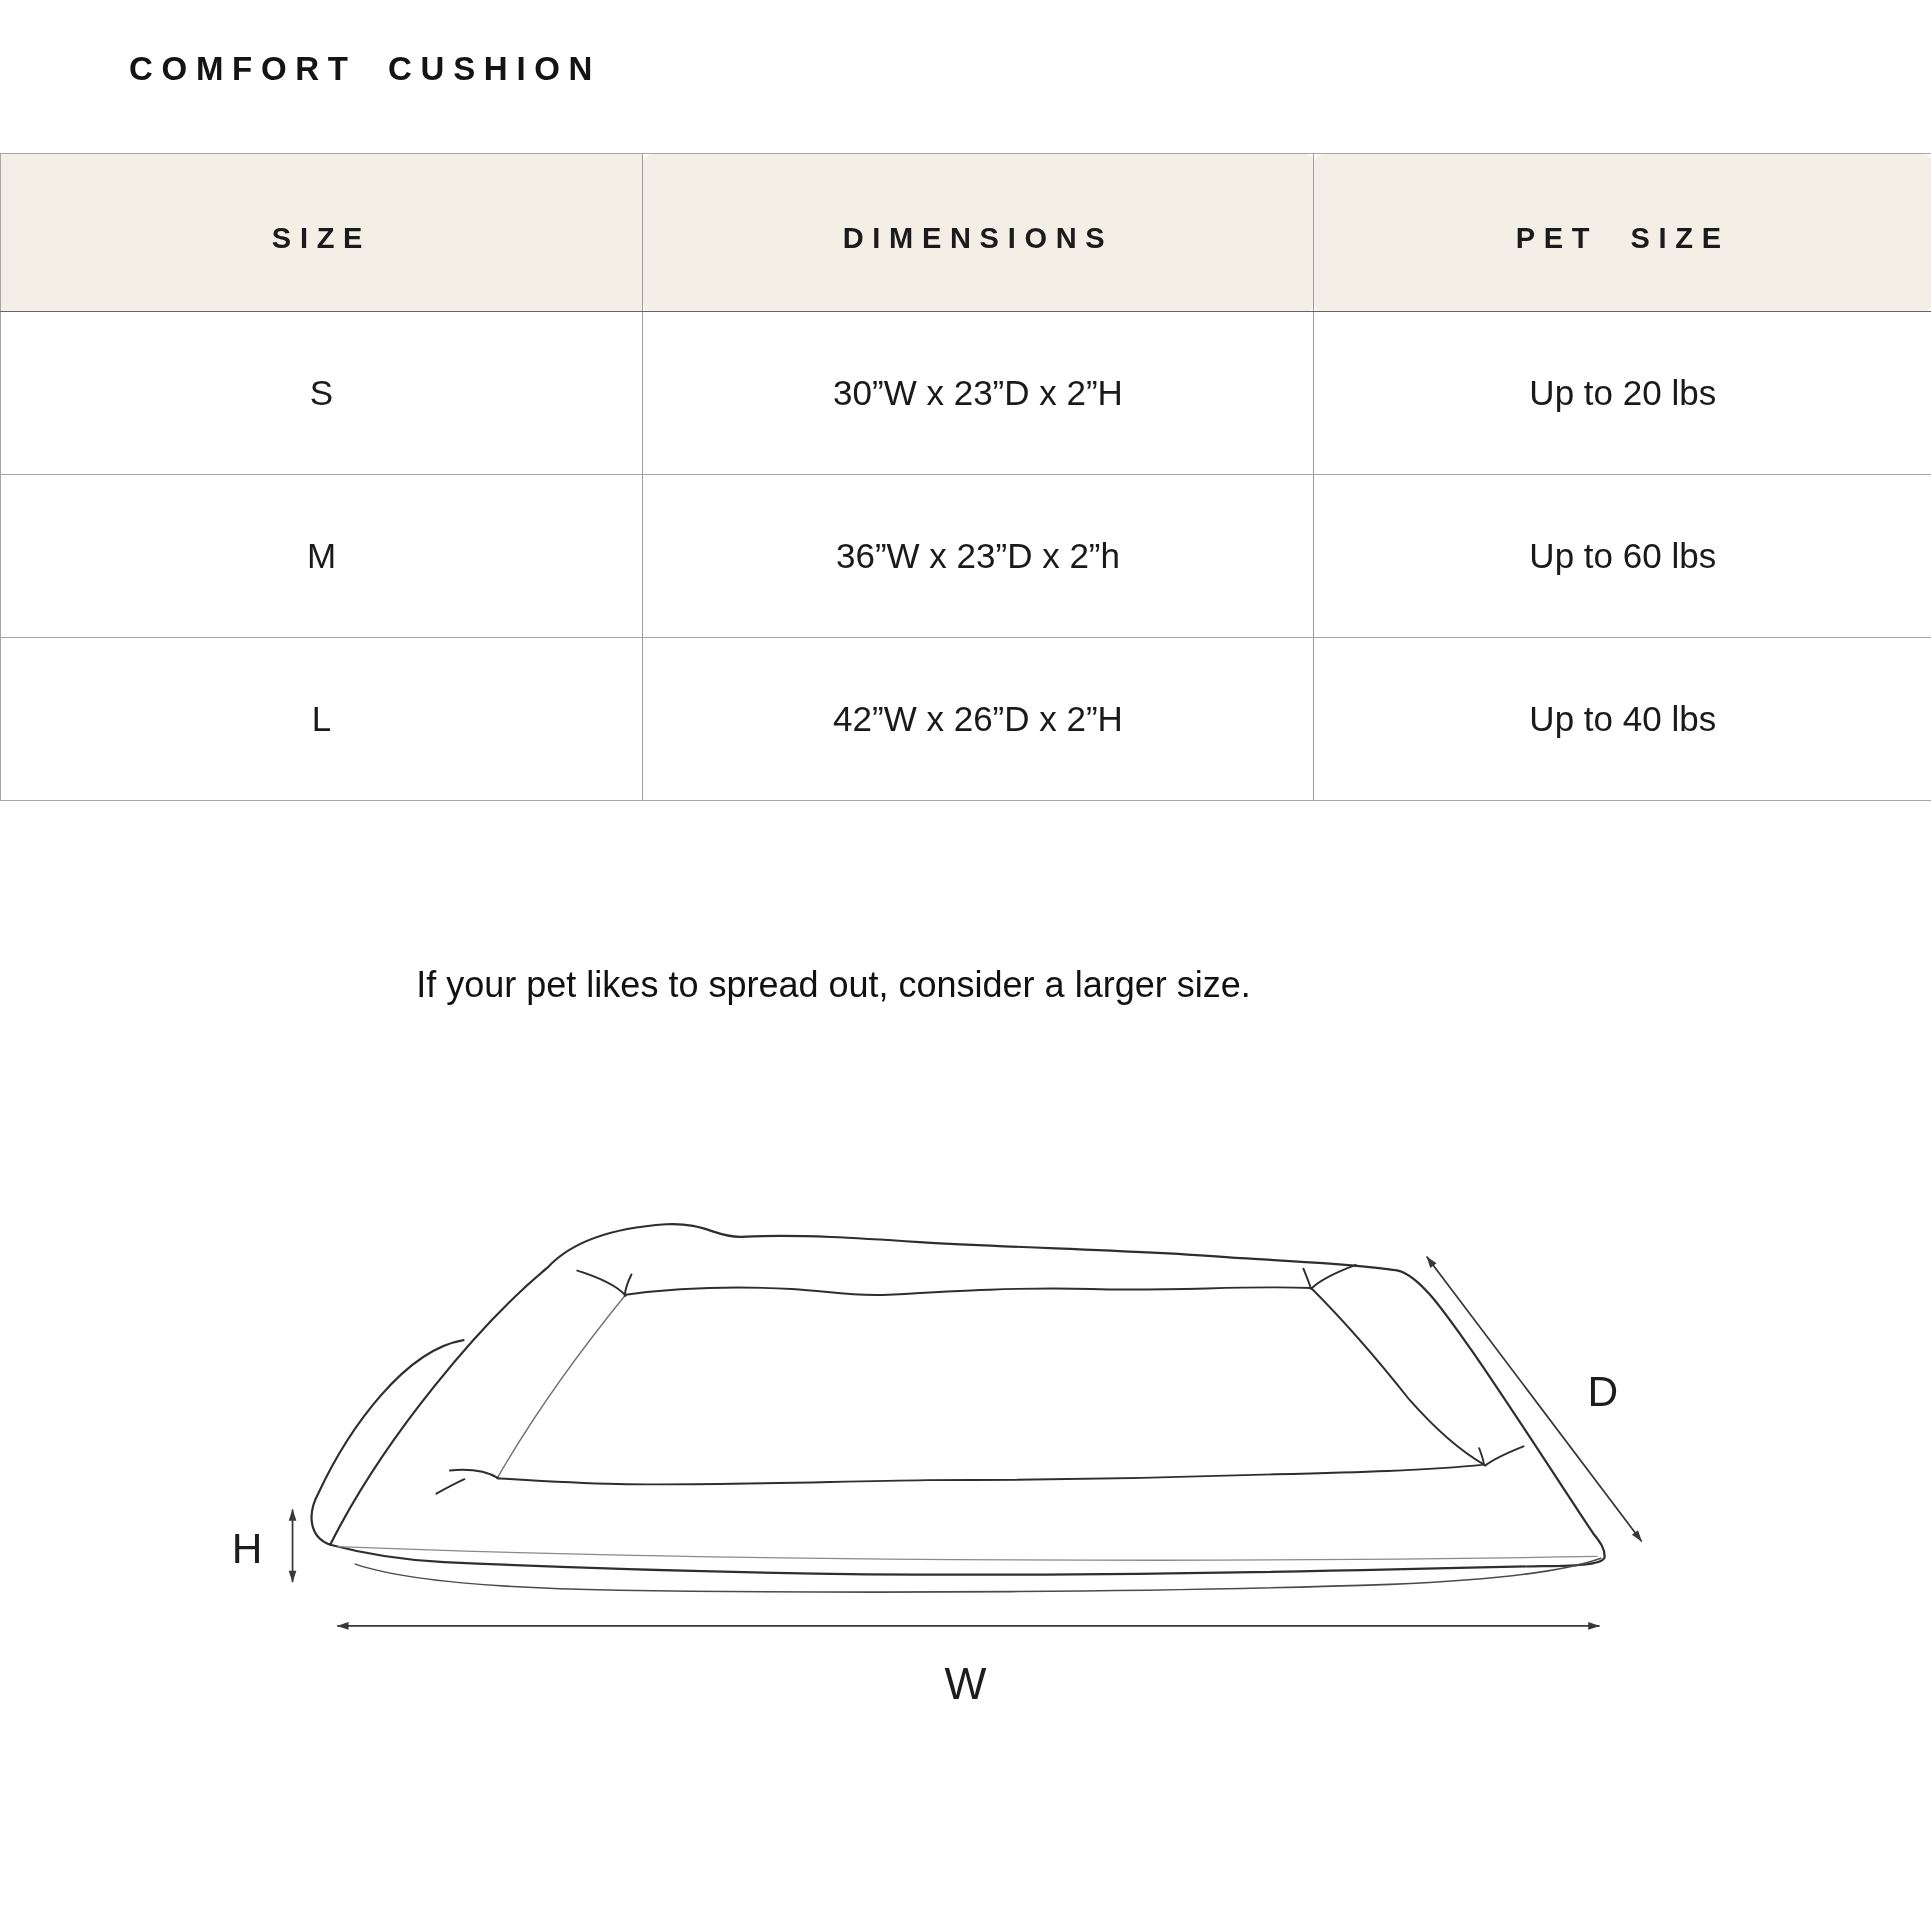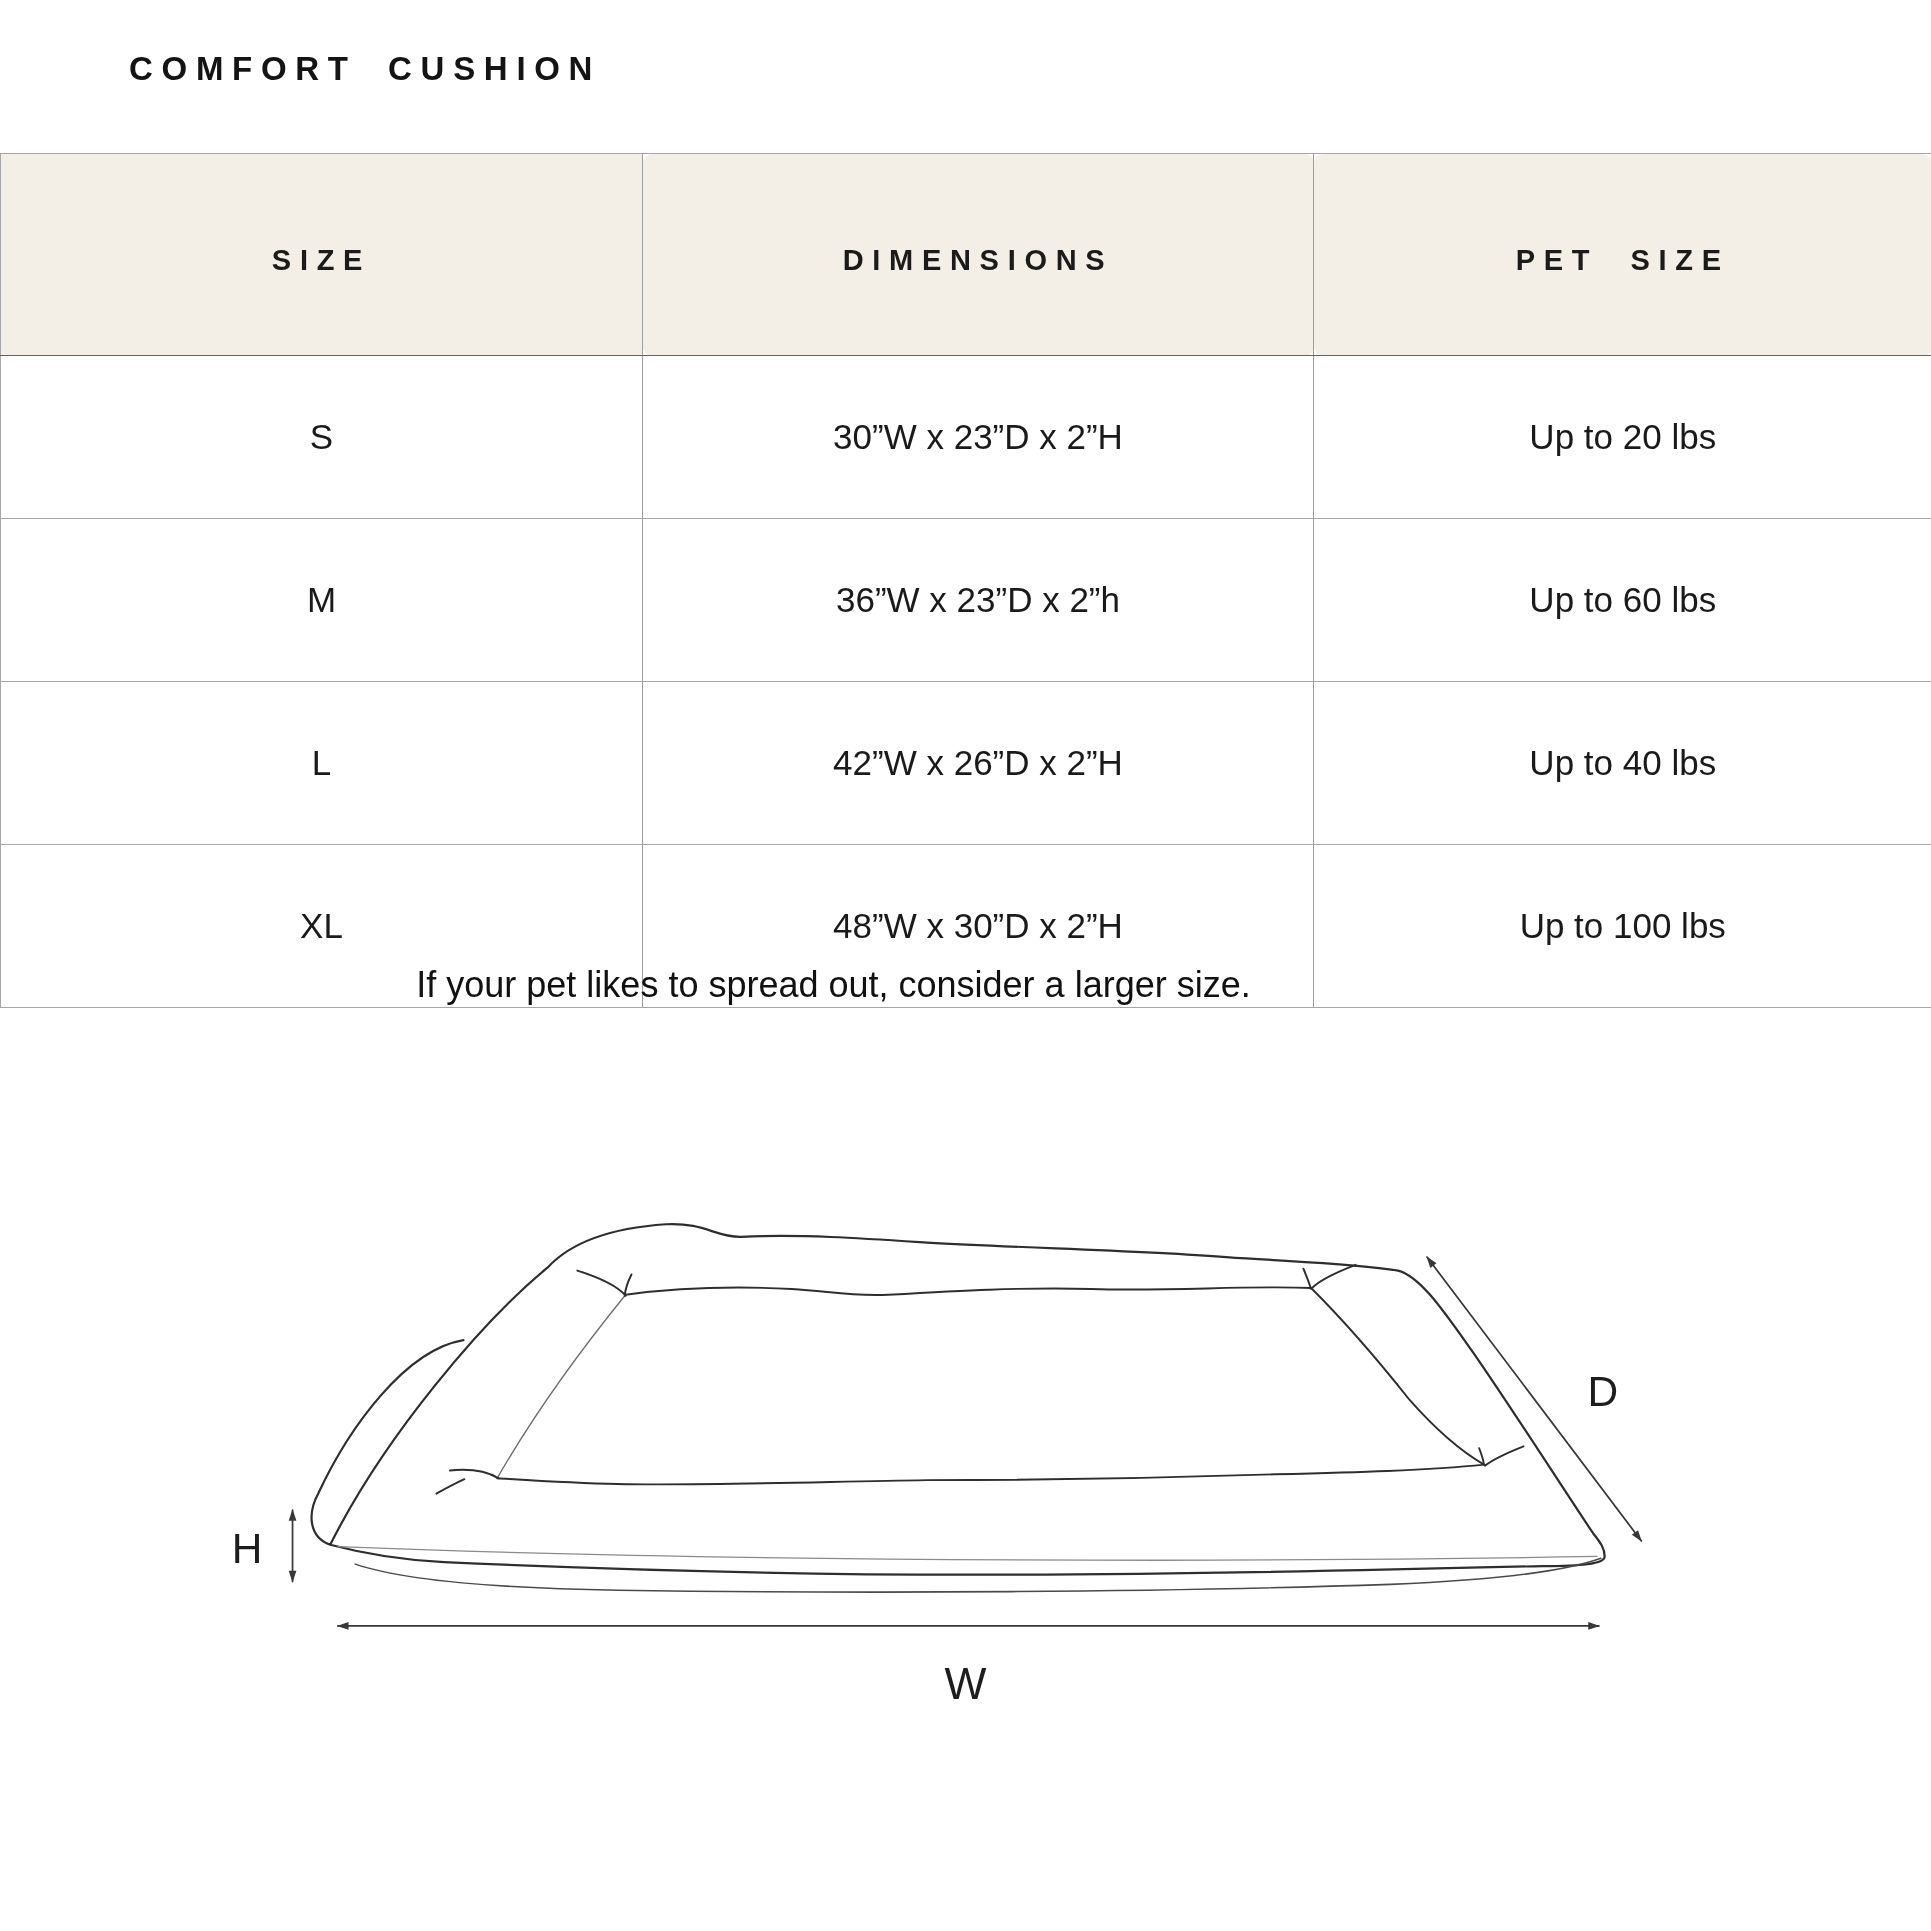--- a/index.html
+++ b/index.html
@@ -21,21 +21,21 @@
 
   table.size-chart{
     position:absolute;top:153px;left:0;width:1931px;
     border-collapse:collapse;table-layout:fixed;
     border-top:1.4px solid var(--line-light);
     border-left:1.4px solid var(--line-light);
   }
   table.size-chart col.c1{width:642px;}
   table.size-chart col.c2{width:671px;}
   table.size-chart col.c3{width:618px;}
-  table.size-chart thead tr{height:202px;}
+  table.size-chart thead tr{height:158px;}
   table.size-chart thead th{
     background:var(--header-bg);
     border-bottom:1.9px solid var(--line-dark);
     font-size:29px;font-weight:700;letter-spacing:8.7px;word-spacing:15.4px;
     color:#1b1b1b;text-align:center;vertical-align:middle;
     padding-top:11.6px;
   }
   table.size-chart th + th, table.size-chart td + td{
     border-left:1.4px solid #9d9d9d;
     border-radius:9px;
@@ -87,25 +87,20 @@
     </tr>
     <tr>
       <td>M</td>
       <td>36”W x 23”D x 2”h</td>
       <td>Up to 60 lbs</td>
     </tr>
     <tr>
       <td>L</td>
       <td>42”W x 26”D x 2”H</td>
       <td>Up to 40 lbs</td>
-    </tr>
-    <tr>
-      <td>XL</td>
-      <td>48”W x 30”D x 2”H</td>
-      <td>Up to 100 lbs</td>
     </tr>
   </tbody>
 </table>
 
 <div class="sizing-note">If your pet likes to spread out, consider a larger size.</div>
 
 <svg class="diagram" viewBox="0 0 2000 2000" fill="none" stroke-linecap="round" stroke-linejoin="round">
   <defs>
     <marker id="arw" viewBox="0 0 14 10" markerWidth="14" markerHeight="10" refX="12" refY="5" orient="auto-start-reverse" markerUnits="userSpaceOnUse">
       <path d="M1,1 L13,5 L1,9 Z" fill="#383838" stroke="none"></path>

